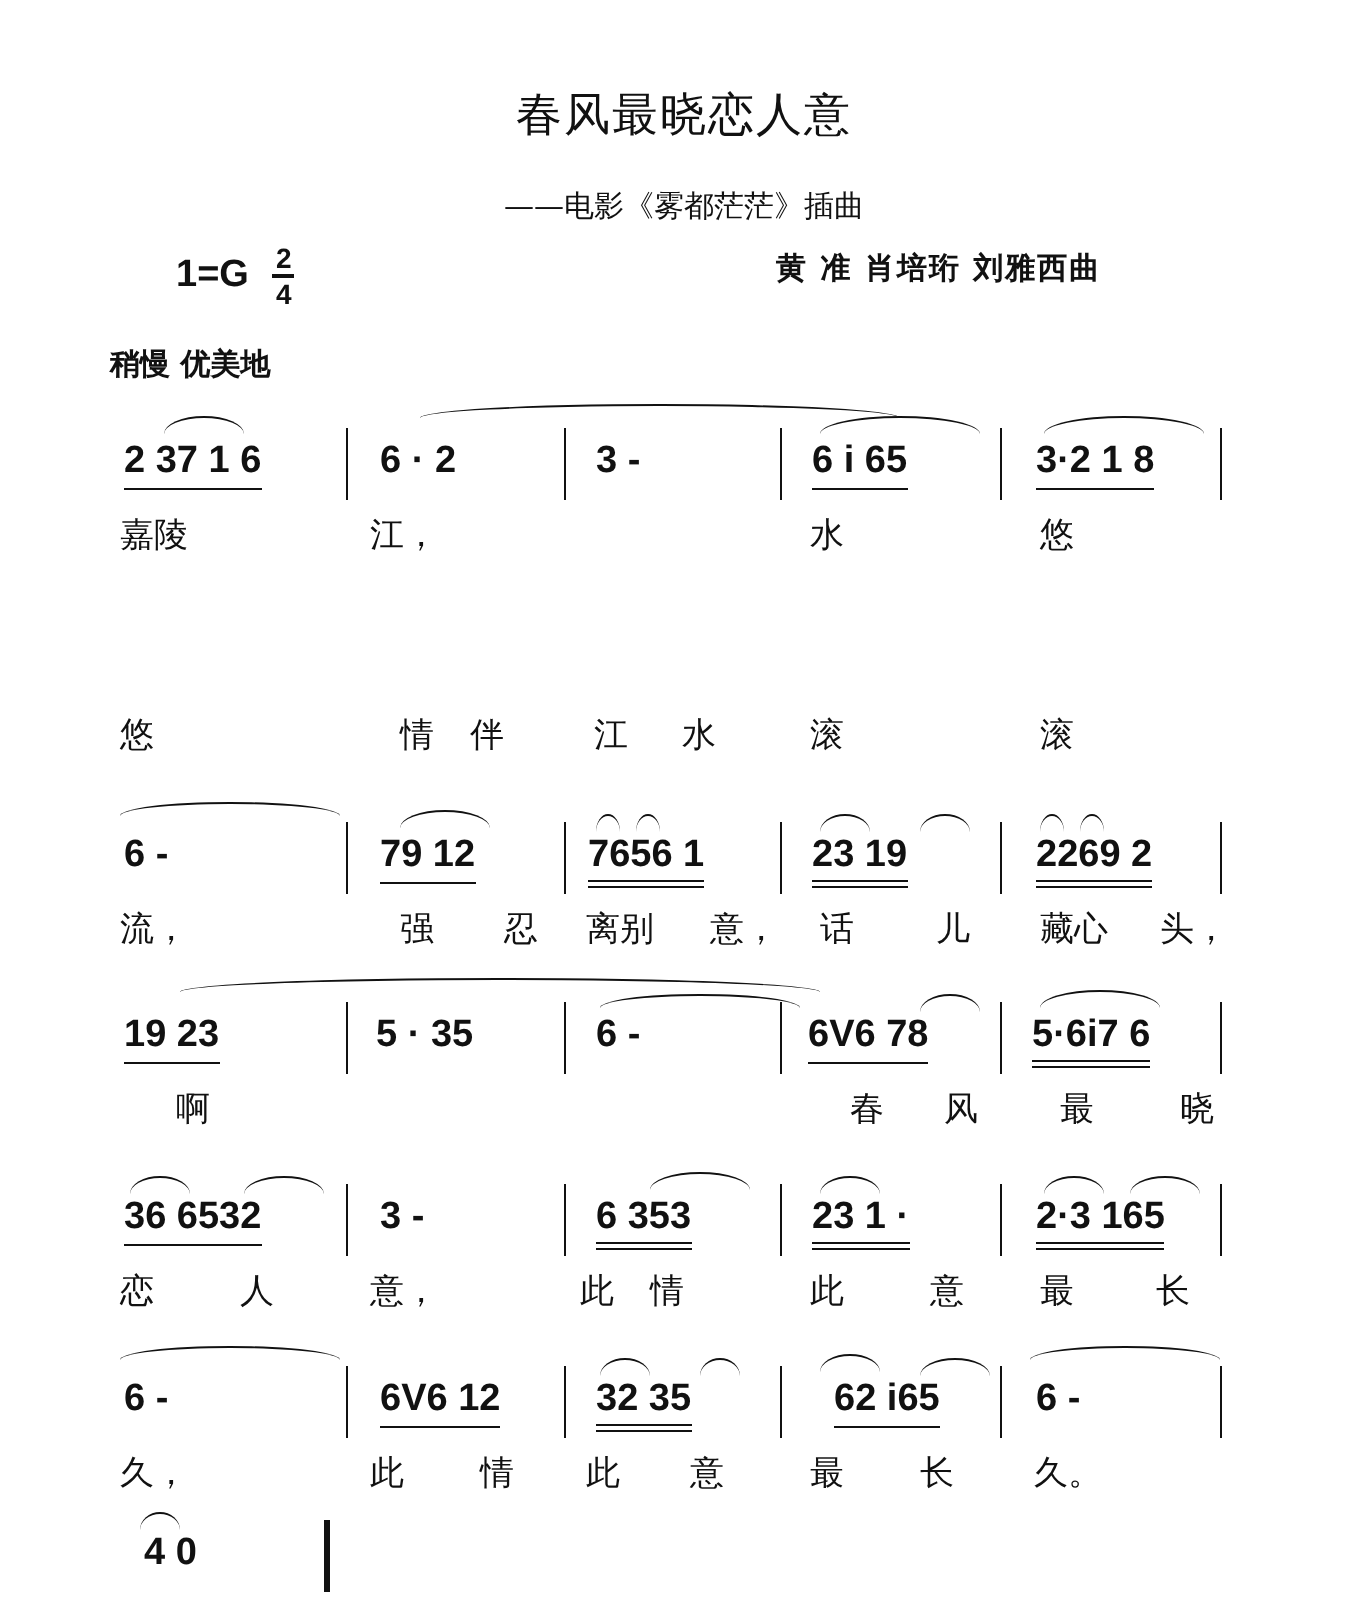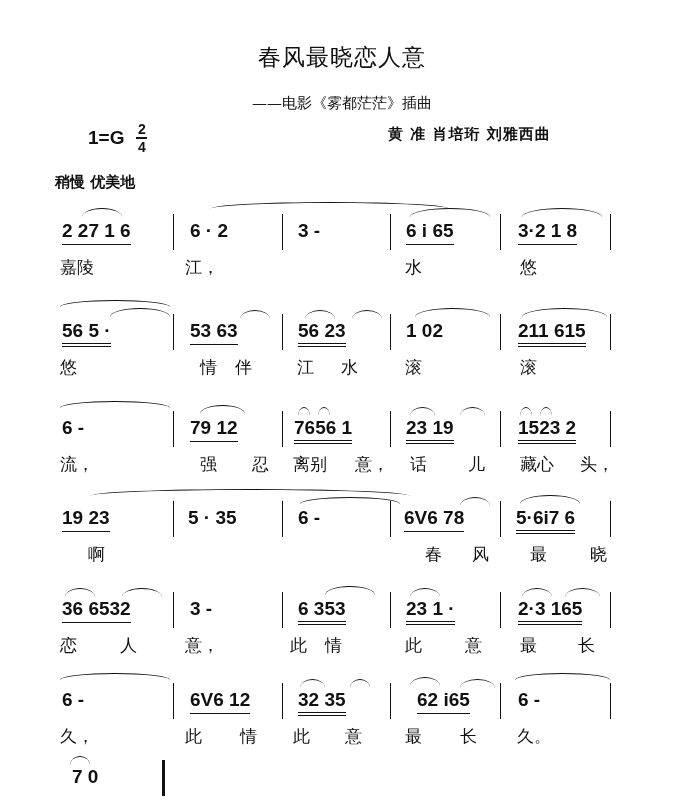--- a/index.html
+++ b/index.html
@@ -45,59 +45,40 @@
 </div>
 <div class="composers">黄  准  肖培珩  刘雅西曲</div>
 <div class="tempo">稍慢  优美地</div>
 
 <div class="row" style="top:196px">
   <div class="notes">
     <div class="slur" style="left:22px;width:40px;top:-10px;"></div>
     <div class="slur" style="left:150px;width:240px;top:-16px;height:6px;"></div>
     <div class="slur" style="left:350px;width:80px;top:-10px;"></div>
     <div class="slur" style="left:462px;width:80px;top:-10px;"></div>
-    <span class="n u1" style="left:2px">2 27 1 6</span>
+    <span class="n u1" style="left:2px">2 37 1 6</span>
     <div class="barline" style="left:113px"></div>
     <span class="n" style="left:130px">6 · 2</span>
     <div class="barline" style="left:222px"></div>
     <span class="n" style="left:238px">3   -</span>
     <div class="barline" style="left:330px"></div>
     <span class="n u1" style="left:346px">6 i 65</span>
     <div class="barline" style="left:440px"></div>
     <span class="n u1" style="left:458px">3·2 1 8</span>
     <div class="barline" style="left:550px"></div>
   </div>
   <div class="lyrics">
     <span class="ly" style="left:0px">嘉陵</span>
     <span class="ly" style="left:125px">江，</span>
     <span class="ly" style="left:345px">水</span>
     <span class="ly" style="left:460px">悠</span>
   </div>
 </div>
 
 <div class="row" style="top:296px">
-  <div class="notes">
-    <div class="slur" style="left:0px;width:110px;top:-18px;height:6px;"></div>
-    <div class="slur" style="left:50px;width:60px;top:-10px;"></div>
-    <div class="slur" style="left:180px;width:30px;top:-8px;"></div>
-    <div class="slur" style="left:245px;width:30px;top:-8px;"></div>
-    <div class="slur" style="left:292px;width:30px;top:-8px;"></div>
-    <div class="slur" style="left:355px;width:75px;top:-10px;"></div>
-    <div class="slur" style="left:462px;width:85px;top:-10px;"></div>
-    <span class="n u2" style="left:2px">56 5 ·</span>
-    <div class="barline" style="left:113px"></div>
-    <span class="n u1" style="left:130px">53 63</span>
-    <div class="barline" style="left:222px"></div>
-    <span class="n u2" style="left:238px">56 23</span>
-    <div class="barline" style="left:330px"></div>
-    <span class="n" style="left:346px">1   02</span>
-    <div class="barline" style="left:440px"></div>
-    <span class="n u2" style="left:458px">211 615</span>
-    <div class="barline" style="left:550px"></div>
-  </div>
   <div class="lyrics">
     <span class="ly" style="left:0px">悠</span>
     <span class="ly" style="left:140px">情</span>
     <span class="ly" style="left:175px">伴</span>
     <span class="ly" style="left:237px">江</span>
     <span class="ly" style="left:281px">水</span>
     <span class="ly" style="left:345px">滚</span>
     <span class="ly" style="left:460px">滚</span>
   </div>
 </div>
@@ -113,21 +94,21 @@
     <div class="slur" style="left:460px;width:12px;top:-8px;"></div>
     <div class="slur" style="left:480px;width:12px;top:-8px;"></div>
     <span class="n" style="left:2px">6   -</span>
     <div class="barline" style="left:113px"></div>
     <span class="n u1" style="left:130px">79 12</span>
     <div class="barline" style="left:222px"></div>
     <span class="n u2" style="left:234px">7656 1</span>
     <div class="barline" style="left:330px"></div>
     <span class="n u2" style="left:346px">23 19</span>
     <div class="barline" style="left:440px"></div>
-    <span class="n u2" style="left:458px">1523 2</span>
+    <span class="n u2" style="left:458px">2269 2</span>
     <div class="barline" style="left:550px"></div>
   </div>
   <div class="lyrics">
     <span class="ly" style="left:0px">流，</span>
     <span class="ly" style="left:140px">强</span>
     <span class="ly" style="left:192px">忍</span>
     <span class="ly" style="left:233px">离别</span>
     <span class="ly" style="left:295px">意，</span>
     <span class="ly" style="left:350px">话</span>
     <span class="ly" style="left:408px">儿</span>
@@ -221,16 +202,16 @@
     <span class="ly" style="left:285px">意</span>
     <span class="ly" style="left:345px">最</span>
     <span class="ly" style="left:400px">长</span>
     <span class="ly" style="left:457px">久。</span>
   </div>
 </div>
 
 <div class="row" style="top:742px">
   <div class="notes">
     <div class="slur" style="left:10px;width:20px;top:-8px;"></div>
-    <span class="n" style="left:12px">7   0</span>
+    <span class="n" style="left:12px">4   0</span>
     <div class="barline final" style="left:102px"></div>
   </div>
 </div>
 
 </body></html>

